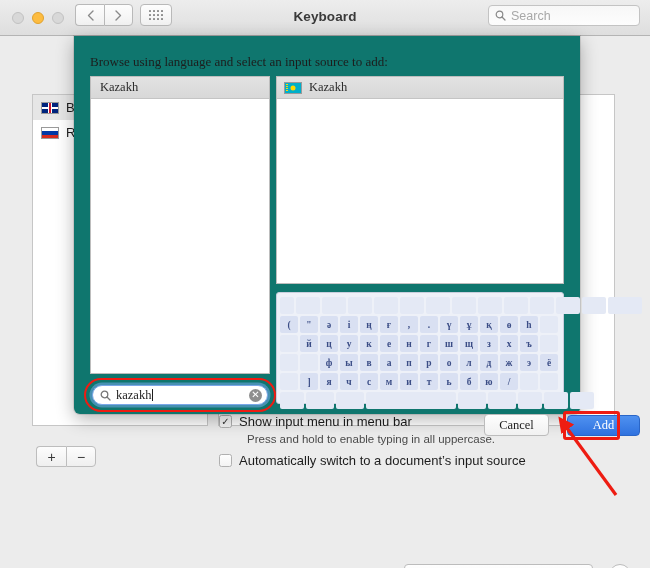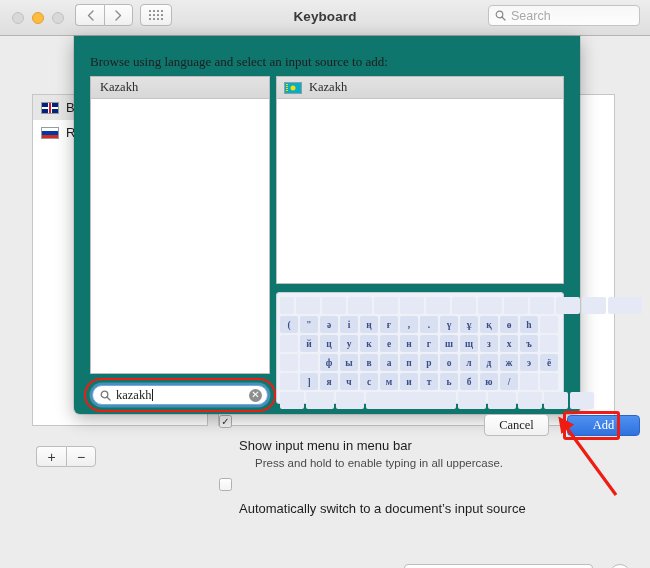--- a/index.html
+++ b/index.html
@@ -280,25 +280,25 @@
     box-sizing: border-box;
     flex: none;
     margin-top: 1px;
     display: flex;
     align-items: center;
     justify-content: center;
     font-size: 10px;
     color: #333;
     line-height: 1;
   }
-  .opt-label { font-size: 13px; color: #1d1d1d; margin-top: 24px; }
+  .opt-label { font-size: 13px; color: #1d1d1d; }
   .opt-sub {
     font-size: 11.5px;
     color: #4a4a4a;
-    margin: -3px 0 8px 36px;
+    margin: -3px 0 8px 28px;
   }
 
   .bt-btn {
     position: absolute;
     left: 404px;
     top: 528px;
     width: 189px;
     height: 22px;
     background: linear-gradient(to bottom, #fefefe, #f2f2f2);
     border: 1px solid #bcbcbc;

